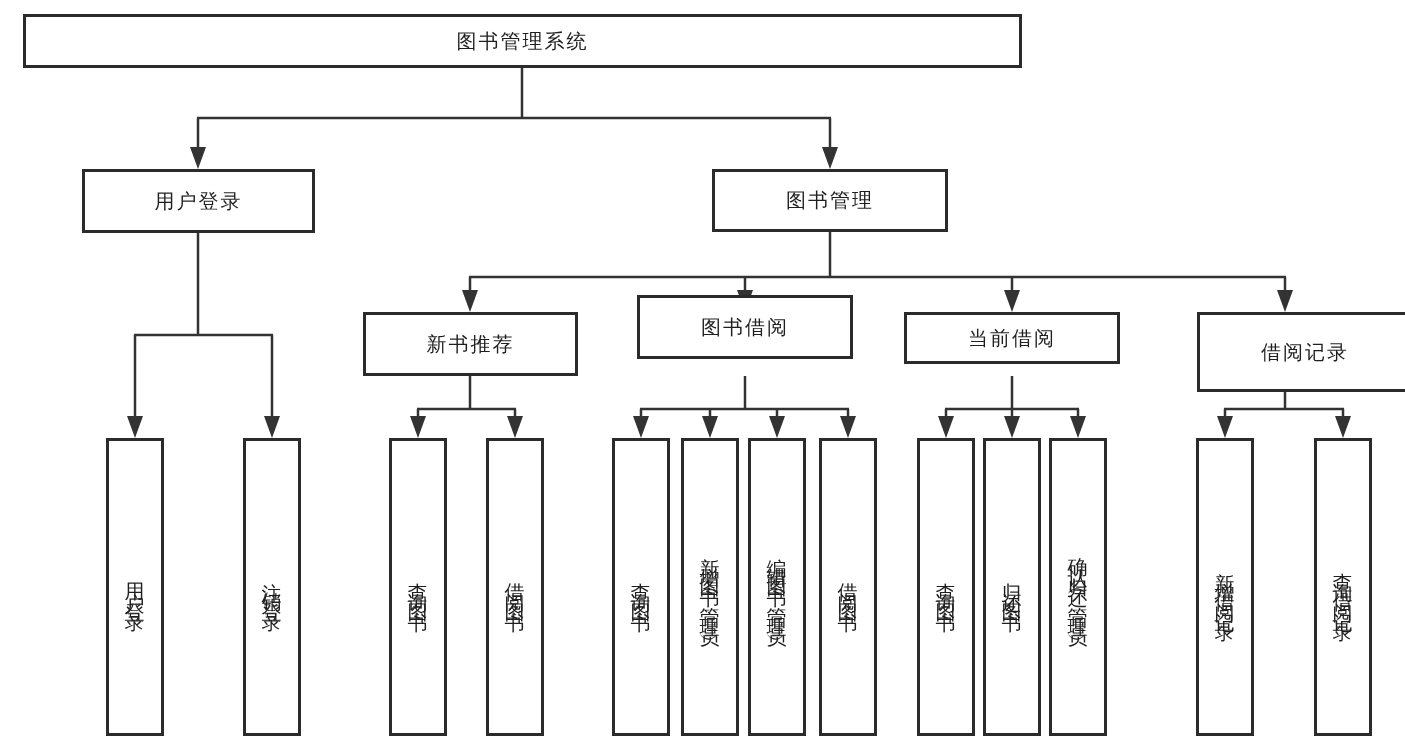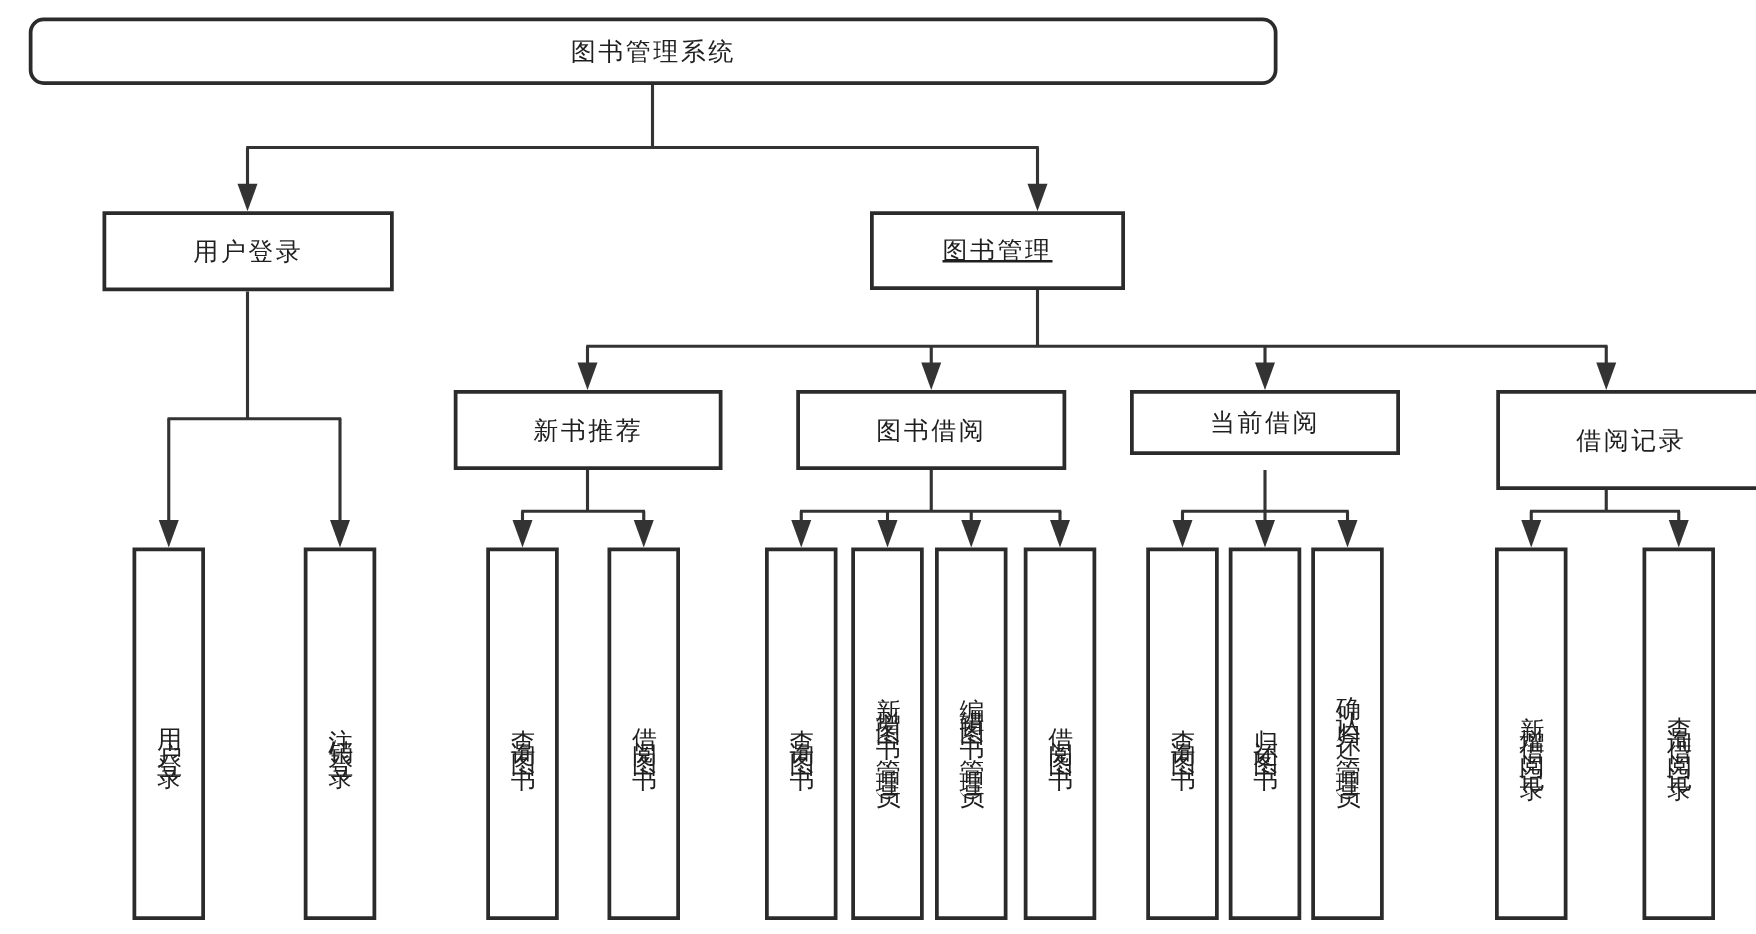--- a/index.html
+++ b/index.html
@@ -129,35 +129,35 @@
 
       <polygon points="938,416 954,416 946,438"></polygon>
       <polygon points="1004,416 1020,416 1012,438"></polygon>
       <polygon points="1070,416 1086,416 1078,438"></polygon>
 
       <polygon points="1217,416 1233,416 1225,438"></polygon>
       <polygon points="1335,416 1351,416 1343,438"></polygon>
     </g>
   </svg>
 
-  <div class="box" style="left:23px; top:14px; width:999px; height:54px;border-radius:12px;">
+  <div class="box" style="left:23px; top:14px; width:999px; height:54px;">
     <span class="label">图书管理系统</span>
   </div>
 
   <div class="box" style="left:82px; top:169px; width:233px; height:64px;">
     <span class="label">用户登录</span>
   </div>
-  <div class="box" style="left:696px; top:169px; width:204px; height:63px;text-decoration:underline;">
+  <div class="box" style="left:712px; top:169px; width:236px; height:63px;">
     <span class="label">图书管理</span>
   </div>
 
   <div class="box" style="left:363px; top:296px; width:215px; height:64px;margin-top:16px;">
     <span class="label">新书推荐</span>
   </div>
-  <div class="box" style="left:637px; top:312px; width:216px; height:64px;">
+  <div class="box" style="left:637px; top:295px; width:216px; height:64px;">
     <span class="label">图书借阅</span>
   </div>
   <div class="box" style="left:904px; top:312px; width:216px; height:52px;">
     <span class="label">当前借阅</span>
   </div>
   <div class="box" style="left:1177px; top:312px; width:216px; height:80px;margin-left:20px;">
     <span class="label">借阅记录</span>
   </div>
 
   <div class="box v" style="left:106px; top:438px; width:58px; height:298px;">

